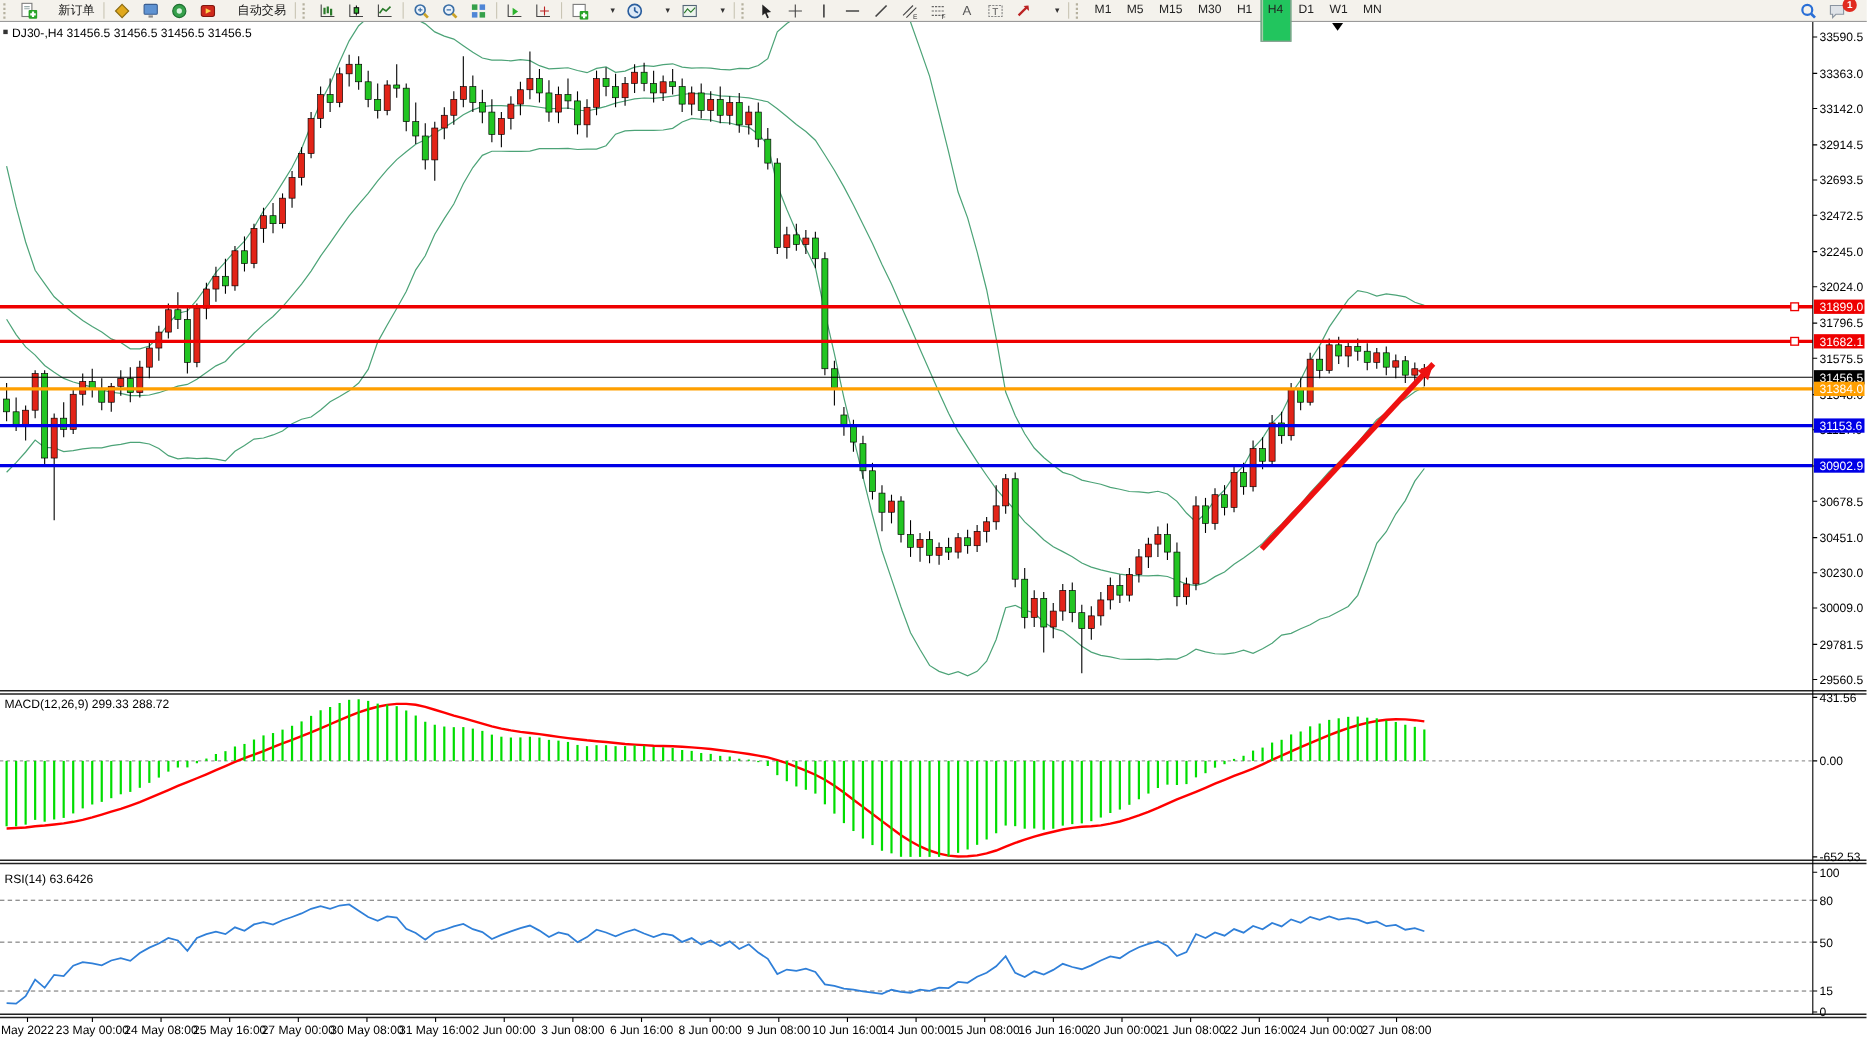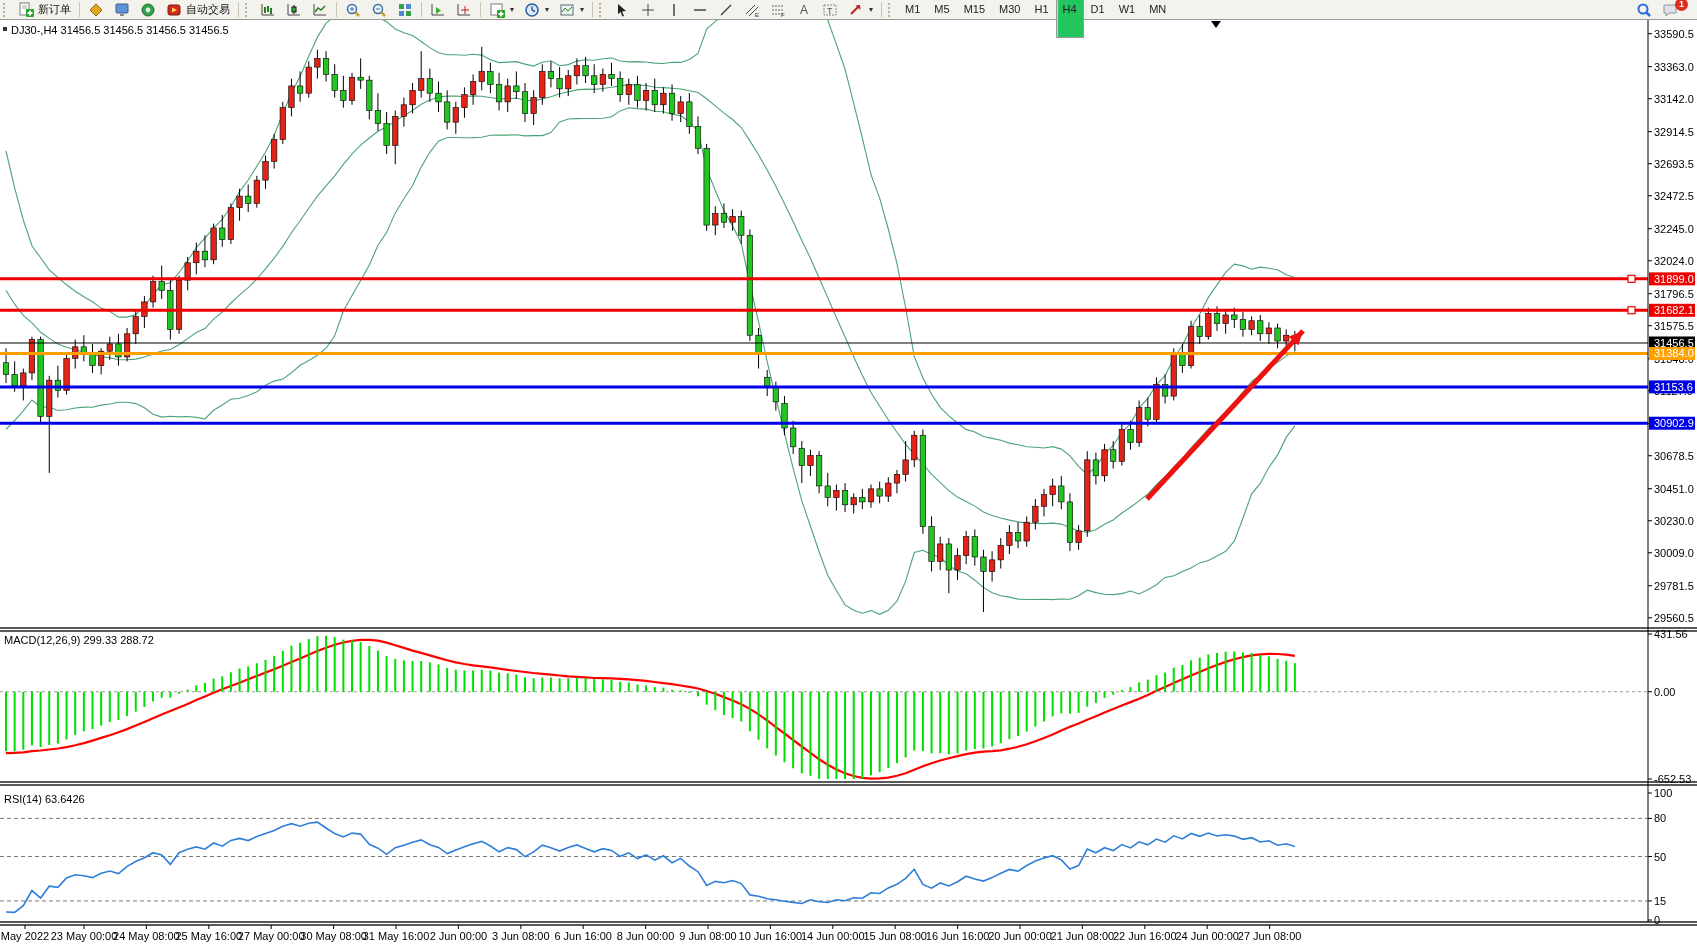--- a/index.html
+++ b/index.html
@@ -1,21 +1,21 @@
 <!DOCTYPE html>
 <html><head>
 <meta charset="utf-8">
 <style>
   html,body{margin:0;padding:0;background:#fff;}
   body{width:1697px;height:946px;overflow:hidden;font-family:"Liberation Sans","DejaVu Sans",sans-serif;position:relative;}
   
   .toolbar{position:absolute;top:0;left:0;width:1697px;height:19px;background:#f4f2ec;border-bottom:1px solid #9a9a9a;display:flex;align-items:center;z-index:5;font-size:11px;color:#111;}
   .grip{width:5px;height:14px;margin:0 3px;border-left:2px dotted #b5b19f;}
   .tsep{width:1px;height:15px;background:#c9c5b4;margin:0 3px;}
-  .tbtn{display:flex;align-items:center;gap:4px;padding:1px 4px;height:17px;box-sizing:border-box;border:1px solid transparent;border-radius:2px;cursor:default;white-space:nowrap;}
+  .tbtn{display:flex;align-items:center;gap:19px;padding:1px 4px;height:17px;box-sizing:border-box;border:1px solid transparent;border-radius:2px;cursor:default;white-space:nowrap;}
   .caret{font-size:8px;color:#333;margin-left:1px;}
   .tficon{width:16px;height:16px;flex:0 0 auto;}
   .tf{padding:19px 6px;height:16px;line-height:15px;border:1px solid transparent;color:#222;text-align:center;}
   .tf.active{background:#22c55e;border:1px solid #9a9a9a;box-shadow:inset 1px 1px 1px #d8d5c8;}
   .spacer{flex:1;}
   .badge{position:absolute;top:-4px;right:-6px;background:#e02b20;color:#fff;border-radius:50%;width:13px;height:13px;font-size:9px;line-height:13px;text-align:center;font-weight:bold;}
   .chatwrap{position:relative;margin-right:14px;}
   
   #chart-svg{position:absolute;top:0;left:0;}
   #chart-svg text{font-family:"Liberation Sans","DejaVu Sans",sans-serif;font-size:11px;fill:#000;}

